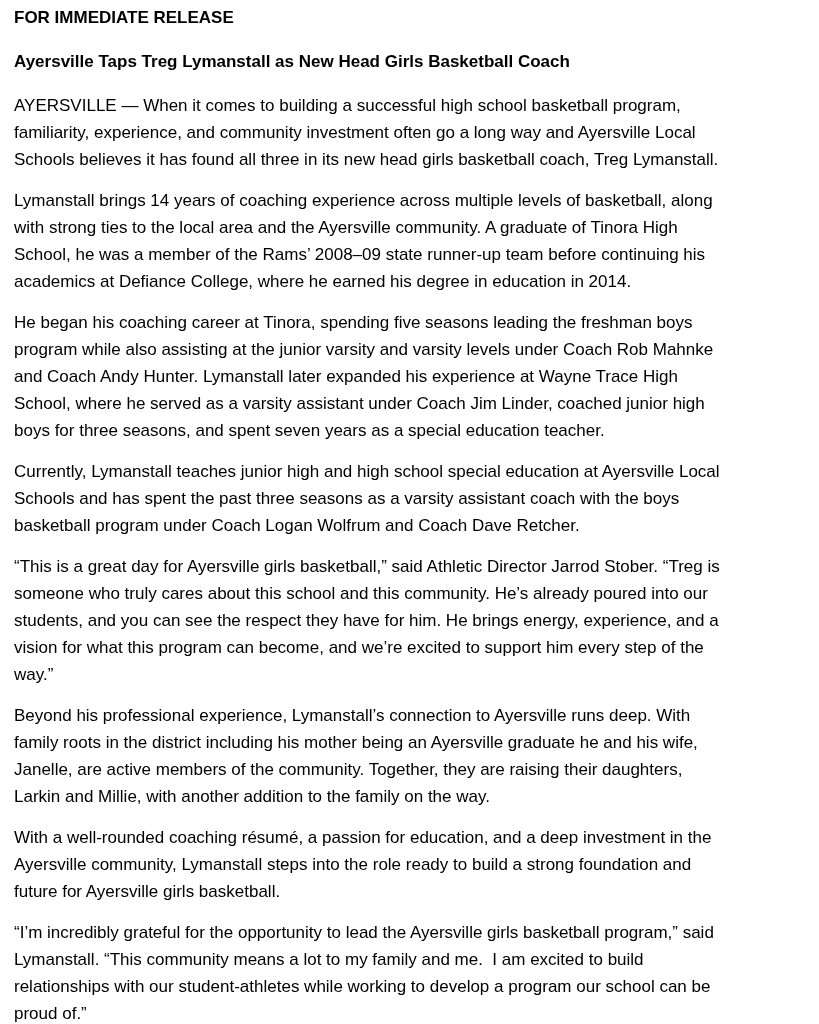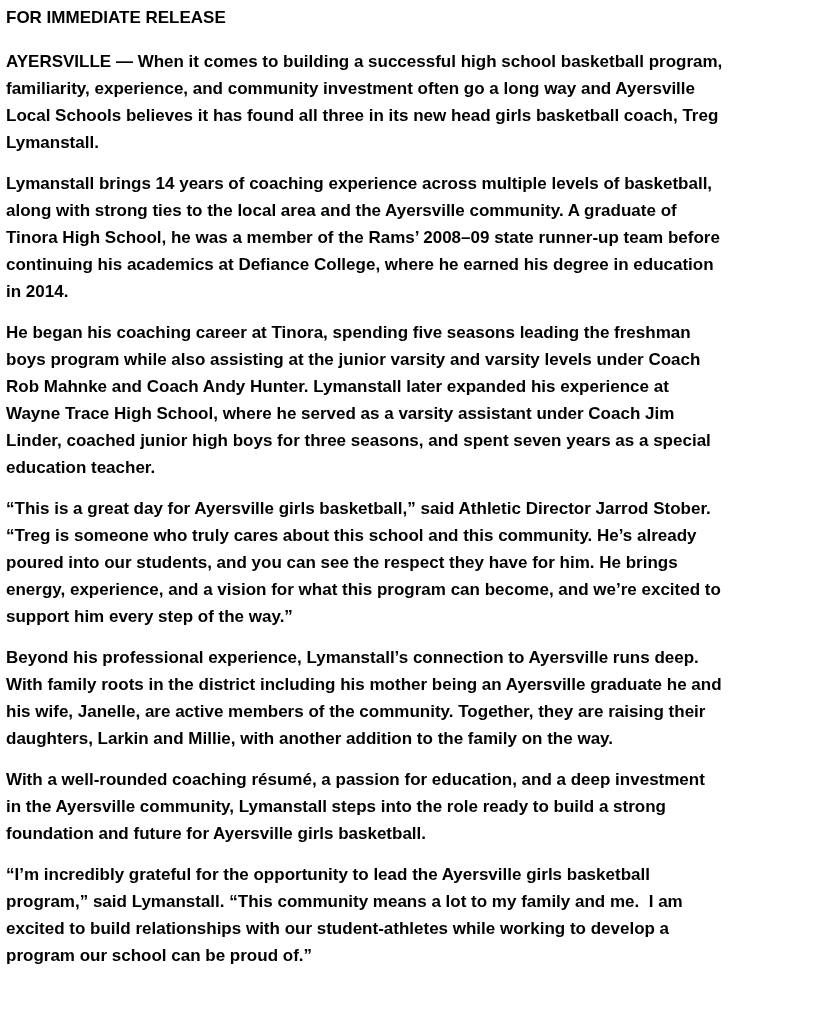--- a/index.html
+++ b/index.html
@@ -9,52 +9,53 @@
   }
   .page {
     width: 736px;
     height: 1024px;
     box-sizing: border-box;
     background: #ffffff;
     color: #000000;
     font-family: "Liberation Sans", "DejaVu Sans", sans-serif;
     font-size: 17px;
     line-height: 27px;
-    padding: 4px 12px 0 6px;
+    padding: 4px 12px 0 14px;
     overflow: hidden;
   }
   .release-line {
     font-weight: 700;
     margin: 0 0 17px 0;
     white-space: pre-wrap;
   }
   .headline {
     font-weight: 700;
     margin: 0 0 17px 0;
     white-space: pre-wrap;
   }
   .para {
     margin: 0 0 14px 0;
     white-space: pre-wrap;
-    font-weight: bold;
   }
 </style>
 </head>
 <body>
 
 <div class="page">
   <p class="release-line">FOR IMMEDIATE RELEASE</p>
 
+  <p class="headline">Ayersville Taps Treg Lymanstall as New Head Girls Basketball Coach</p>
 
   <p class="para">AYERSVILLE — When it comes to building a successful high school basketball program, familiarity, experience, and community investment often go a long way and Ayersville Local Schools believes it has found all three in its new head girls basketball coach, Treg Lymanstall.</p>
 
   <p class="para">Lymanstall brings 14 years of coaching experience across multiple levels of basketball, along with strong ties to the local area and the Ayersville community. A graduate of Tinora High School, he was a member of the Rams’ 2008–09 state runner-up team before continuing his academics at Defiance College, where he earned his degree in education in 2014.</p>
 
   <p class="para">He began his coaching career at Tinora, spending five seasons leading the freshman boys program while also assisting at the junior varsity and varsity levels under Coach Rob Mahnke and Coach Andy Hunter. Lymanstall later expanded his experience at Wayne Trace High School, where he served as a varsity assistant under Coach Jim Linder, coached junior high boys for three seasons, and spent seven years as a special education teacher.</p>
 
+  <p class="para">Currently, Lymanstall teaches junior high and high school special education at Ayersville Local Schools and has spent the past three seasons as a varsity assistant coach with the boys basketball program under Coach Logan Wolfrum and Coach Dave Retcher.</p>
 
   <p class="para">“This is a great day for Ayersville girls basketball,” said Athletic Director Jarrod Stober. “Treg is someone who truly cares about this school and this community. He’s already poured into our students, and you can see the respect they have for him. He brings energy, experience, and a vision for what this program can become, and we’re excited to support him every step of the way.”</p>
 
   <p class="para">Beyond his professional experience, Lymanstall’s connection to Ayersville runs deep. With family roots in the district including his mother being an Ayersville graduate he and his wife, Janelle, are active members of the community. Together, they are raising their daughters, Larkin and Millie, with another addition to the family on the way.</p>
 
   <p class="para">With a well-rounded coaching résumé, a passion for education, and a deep investment in the Ayersville community, Lymanstall steps into the role ready to build a strong foundation and future for Ayersville girls basketball.</p>
 
   <p class="para">“I’m incredibly grateful for the opportunity to lead the Ayersville girls basketball program,” said Lymanstall. “This community means a lot to my family and me.  I am excited to build relationships with our student-athletes while working to develop a program our school can be proud of.”</p>
 </div>
 

